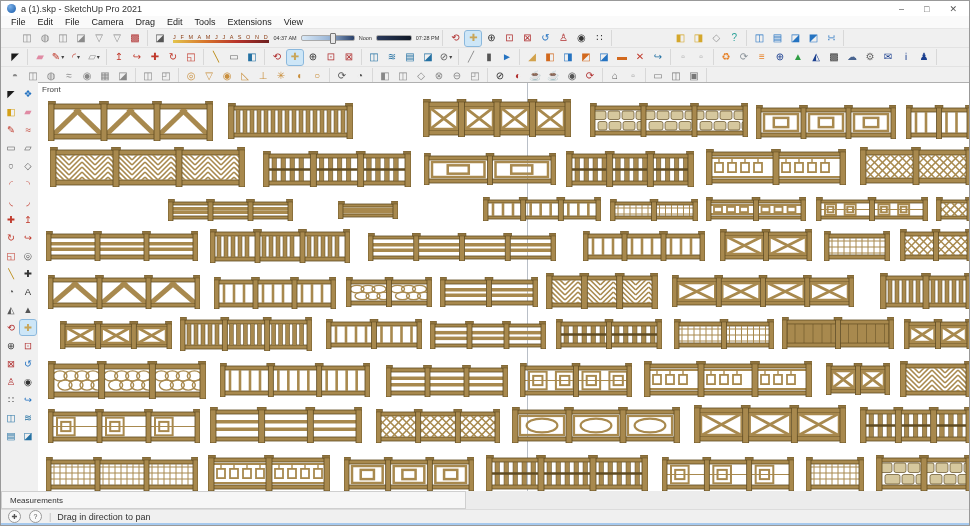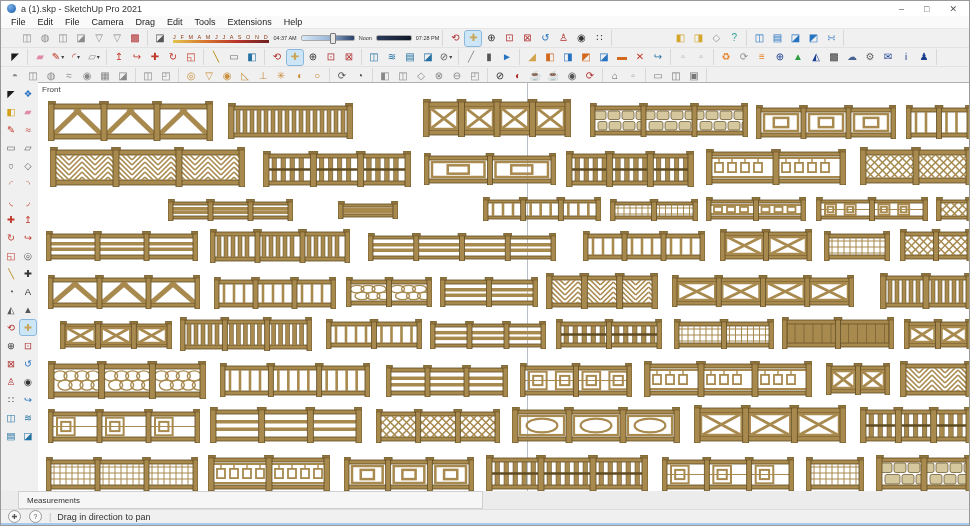--- a/index.html
+++ b/index.html
@@ -36,21 +36,21 @@
   .lefttb .icon{width:16px;height:15px;font-size:9.5px}
   
   .viewport{position:absolute;left:37px;top:81px;right:0;bottom:34px;background:#fff;
             border-top:1px solid #b0b0b0;overflow:hidden}
   .vplabel{position:absolute;left:4px;top:2px;font-size:8px;color:#444;z-index:5}
   .axis{position:absolute;top:0;bottom:0;width:1px;z-index:1}
   .fences{position:absolute;inset:0;z-index:2}
   .fence{position:absolute}
   
   .measurebar{position:absolute;left:0;right:0;bottom:16px;height:18px;background:#ececec}
-  .measurebox{position:absolute;left:17px;top:0;width:455px;height:16px;background:#f6f6f6;border:1px solid #cfcfcf;
+  .measurebox{position:absolute;left:0;top:0;width:455px;height:16px;background:#f6f6f6;border:1px solid #cfcfcf;
               display:flex;align-items:center;padding-left:8px;font-size:8px;color:#333}
   
   .statusbar{position:absolute;left:0;right:0;bottom:0;height:16px;background:#f0f0f0;border-top:1px solid #dcdcdc;
              display:flex;align-items:center;gap:6px;padding-left:6px;border-bottom:2px solid #a6c9ee;box-sizing:border-box}
   .statusbar .icon{width:11px;height:11px;border:1px solid #999;border-radius:50%;font-size:7px;color:#555;background:#fafafa}
   .statusdiv{color:#bbb}
   .statustext{font-size:9px;color:#333}
 </style>
 </head>
 <body>
@@ -67,21 +67,21 @@
 
 <div class="menubar">
     <span>File</span>
     <span>Edit</span>
     <span>File</span>
     <span>Camera</span>
     <span>Drag</span>
     <span>Edit</span>
     <span>Tools</span>
     <span>Extensions</span>
-    <span>Help</span>
+    <span>View</span>
   </div>
 
 <div class="toolbar">
   <div class="spacer" style="width:12px"></div>
   <div class="tb-group">
       <span class="icon" style="color: rgb(138, 138, 138);">◫</span>
       <span class="icon" style="color: rgb(138, 138, 138);">◍</span>
       <span class="icon" style="color: rgb(138, 138, 138);">◫</span>
       <span class="icon" style="color: rgb(138, 138, 138);">◪</span>
       <span class="icon" style="color: rgb(138, 138, 138);">▽</span>

